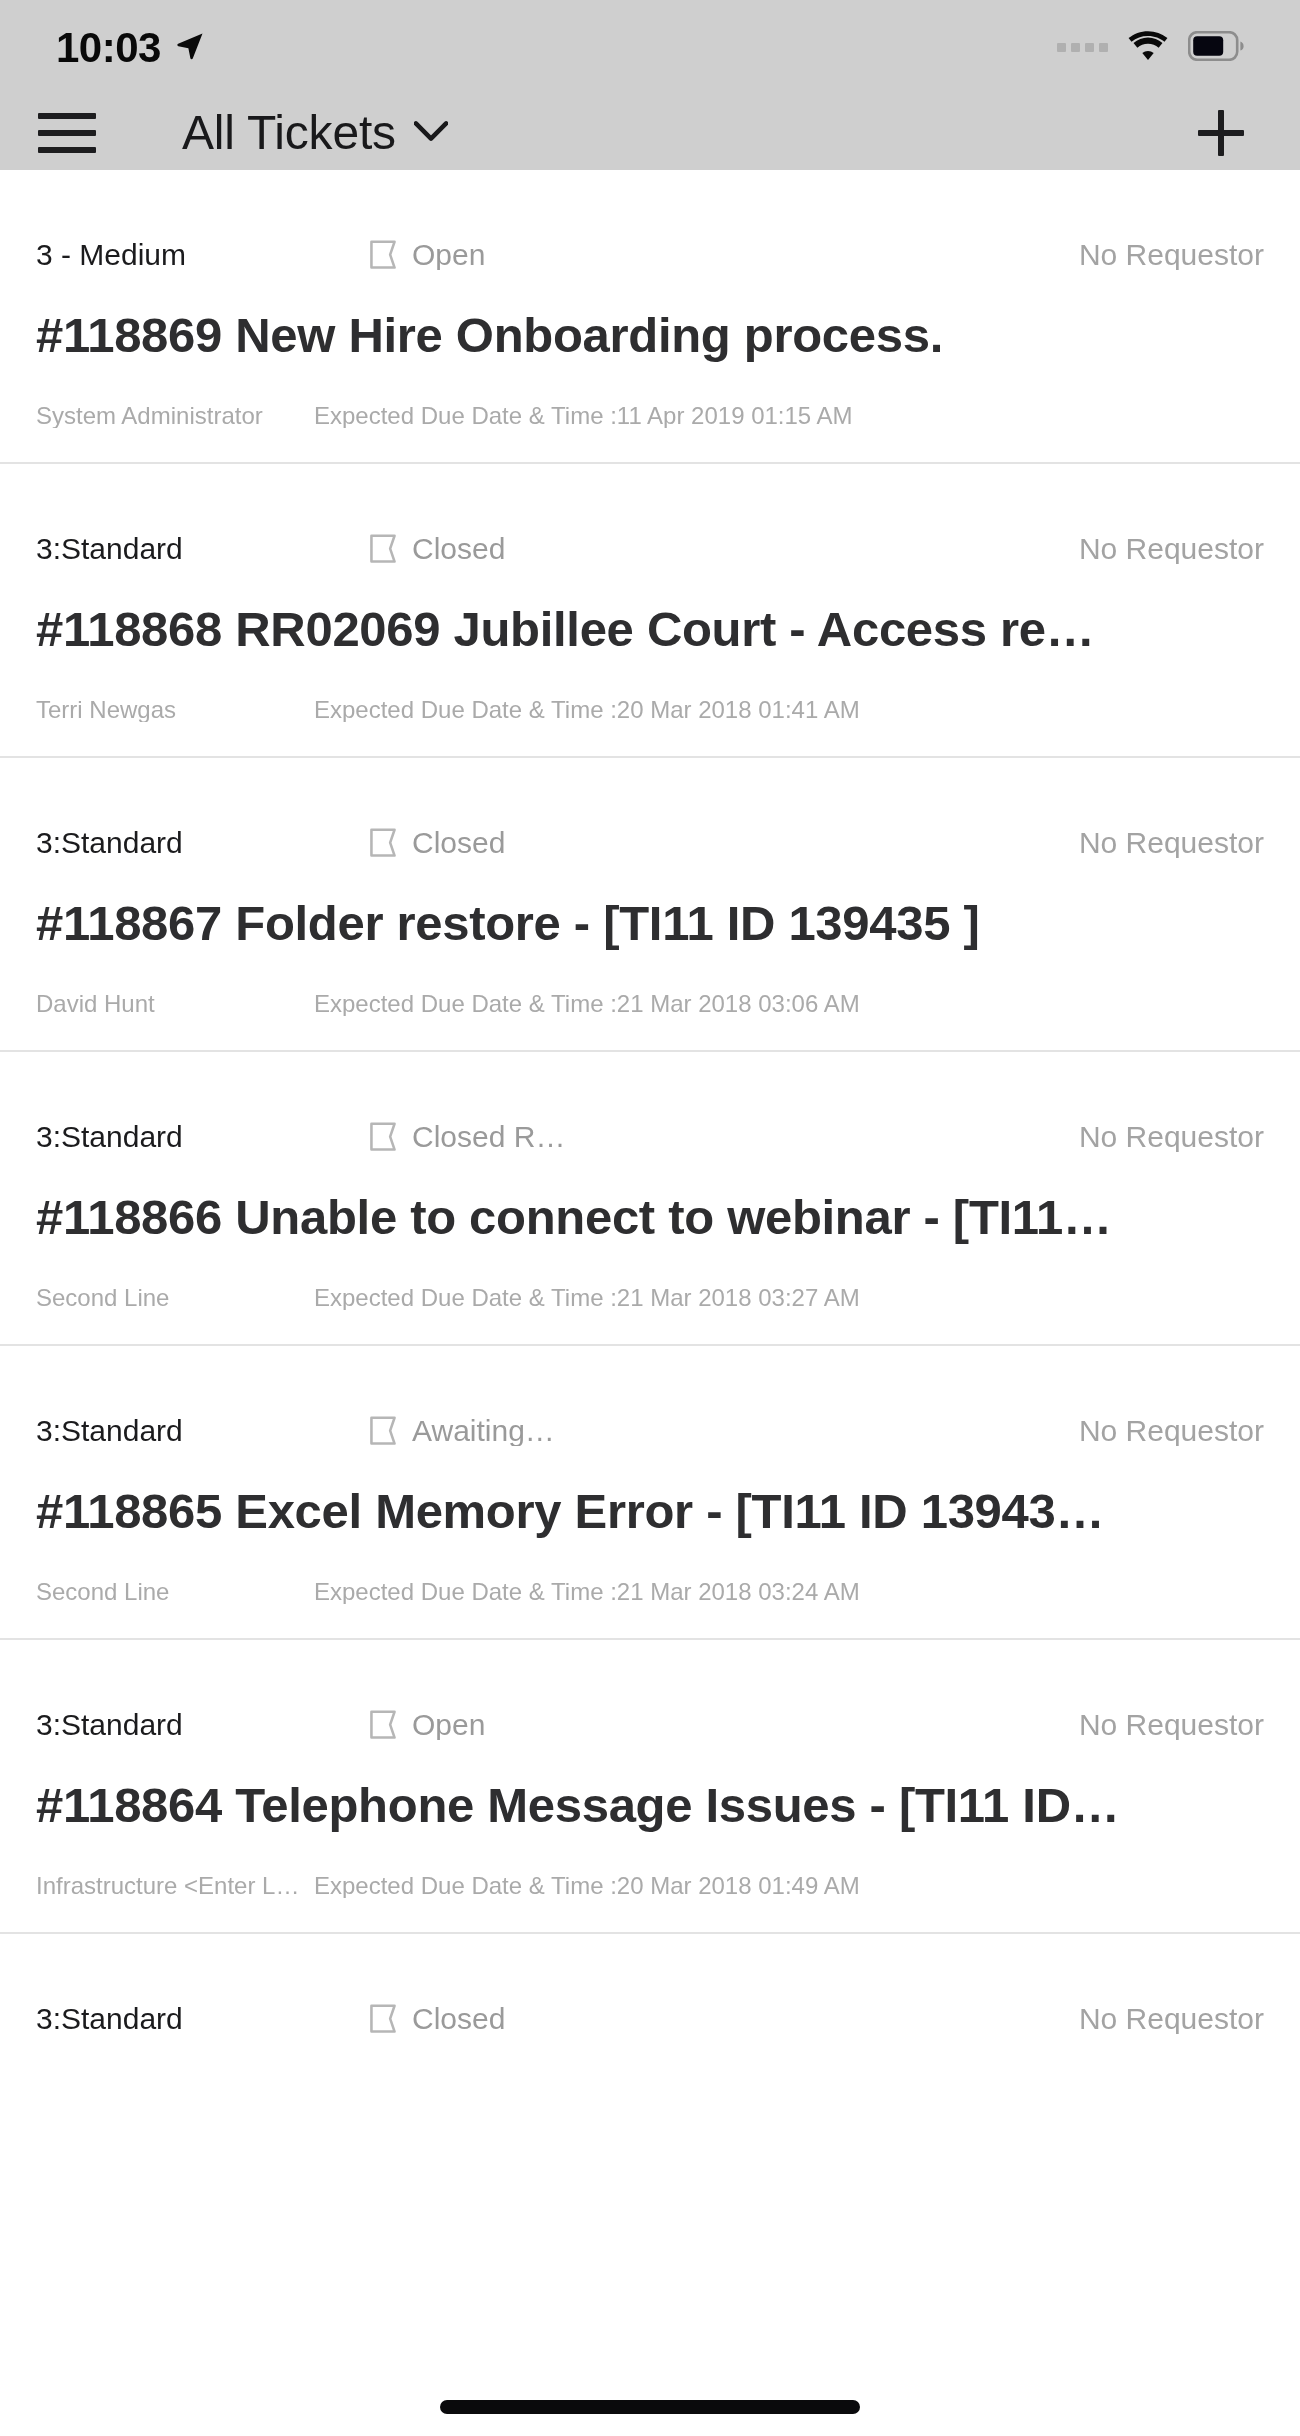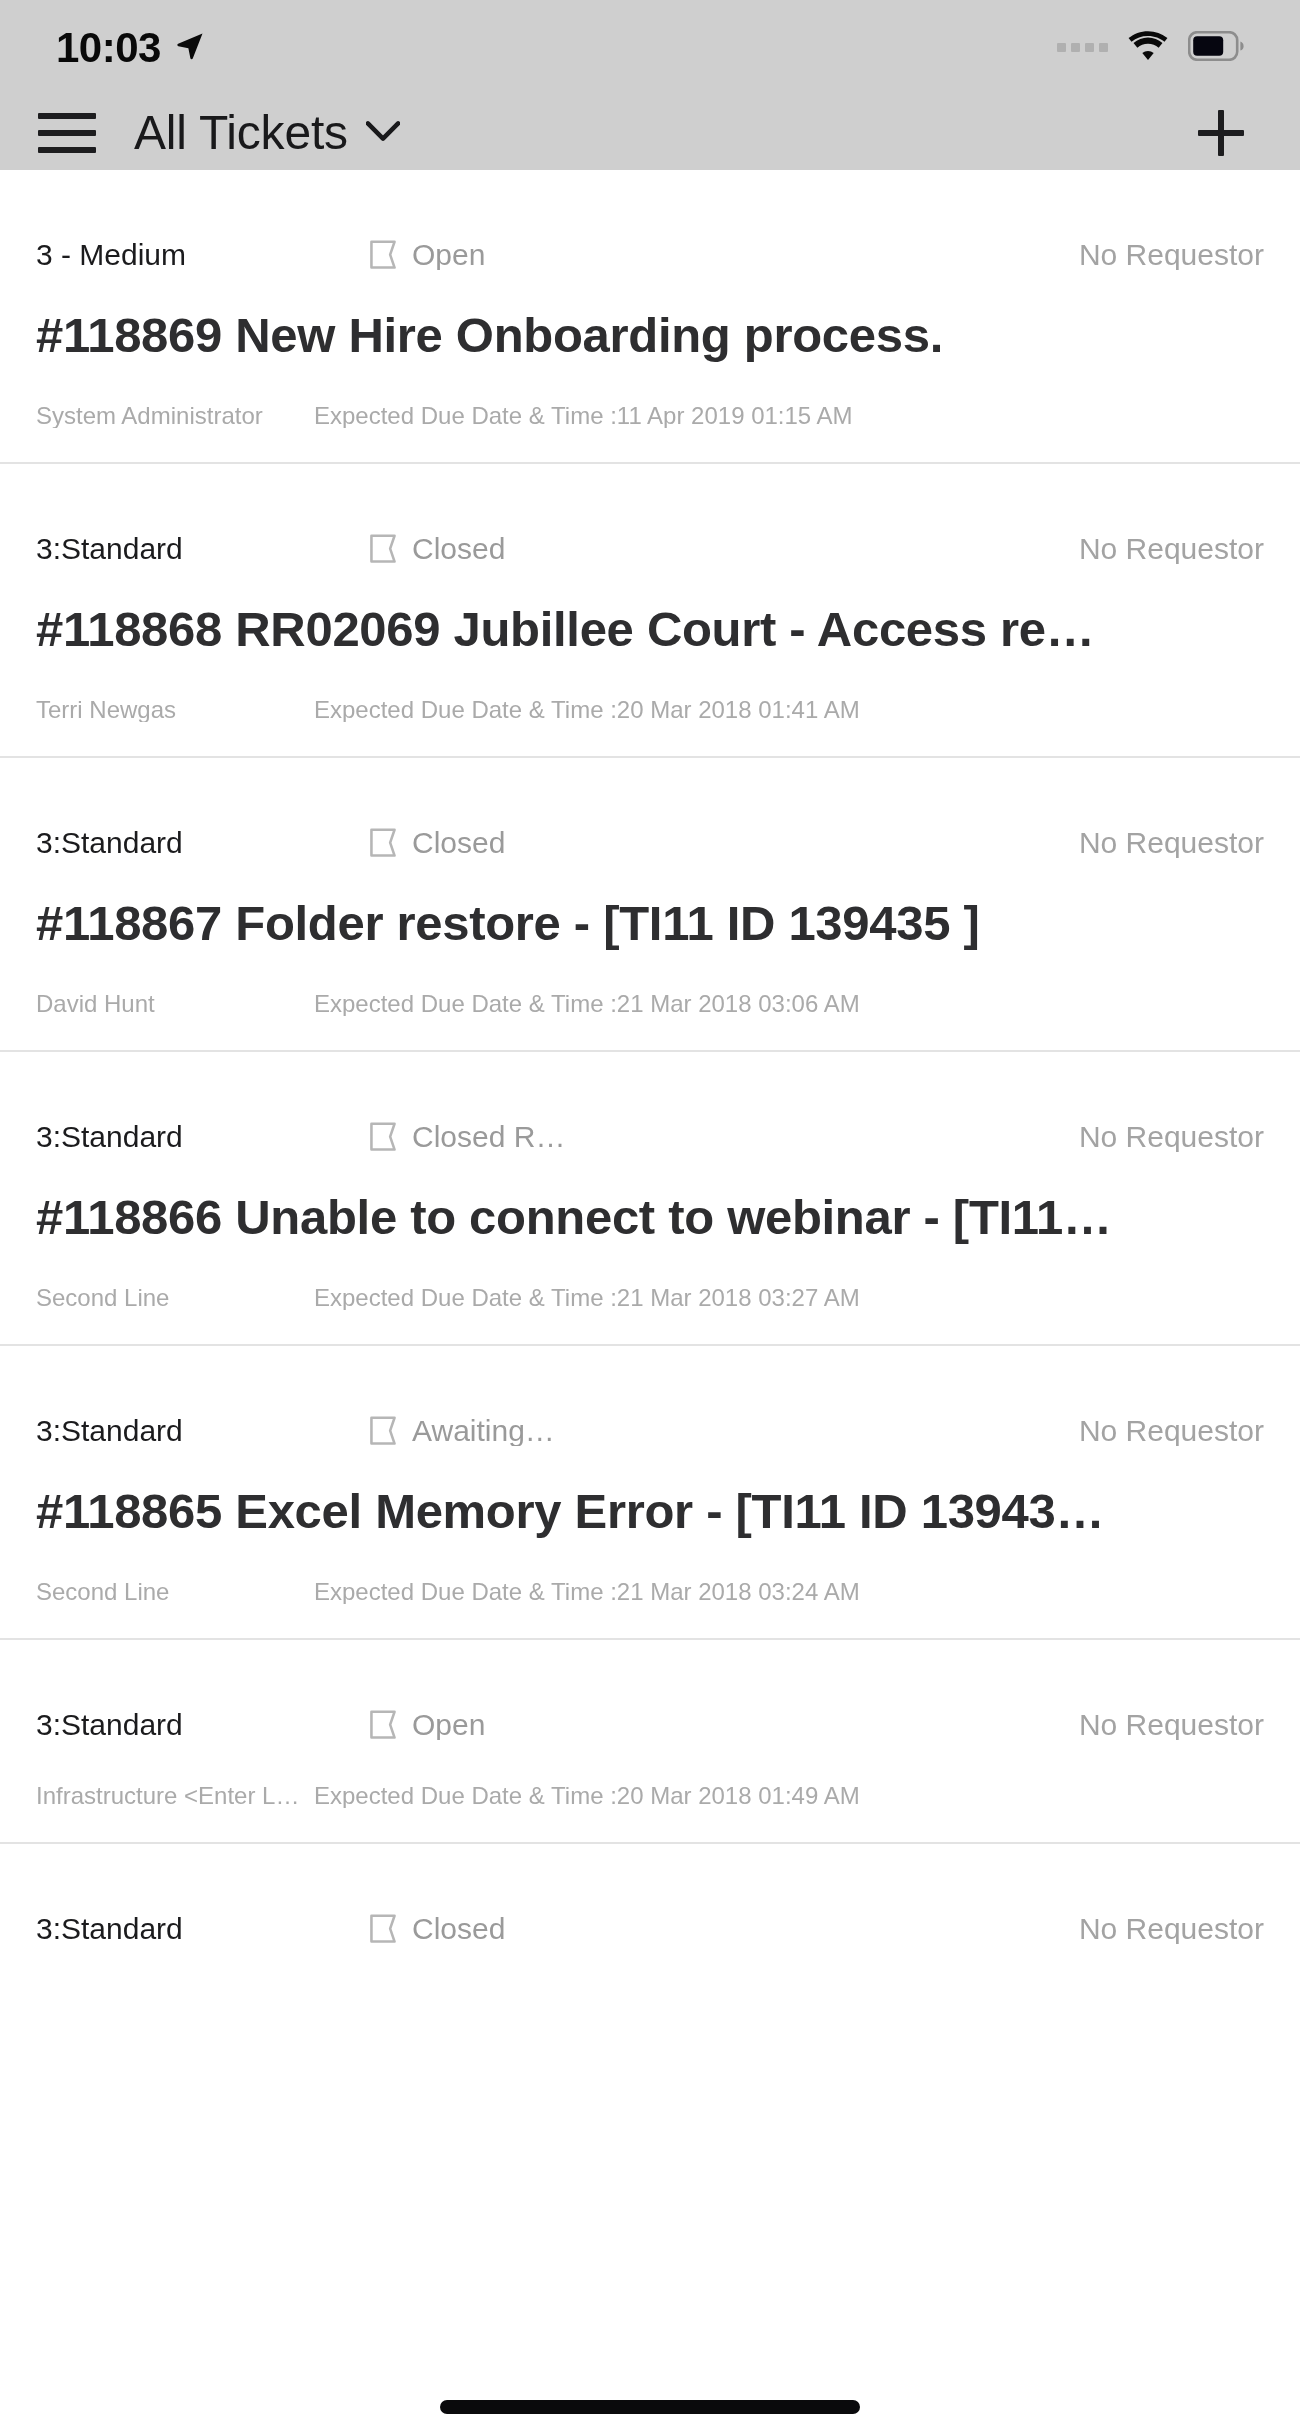--- a/index.html
+++ b/index.html
@@ -20,21 +20,21 @@
   .sb-left { display:flex; align-items:center; gap:14px; }
   .sb-time { font-size:42px; font-weight:600; color:#090909; letter-spacing:-0.5px; }
   .loc-icon { display:block; }
   .sb-right { display:flex; align-items:center; gap:18px; }
   .sig-dots { display:flex; align-items:flex-end; gap:5px; }
   .sig-dots i { display:block; width:9px; height:9px; background:#b0b0b0; border-radius:1px; }
 
   
   .navbar {
     height:75px; background:#cfcfcf; flex:none;
-    display:flex; align-items:center; padding:0 48px 0 38px;
+    display:flex; align-items:center; padding:0 48px 0 38px;gap:48px;
   }
   .hamburger { width:58px; height:46px; display:flex; flex-direction:column; justify-content:center; gap:11px; cursor:pointer; }
   .hamburger span { display:block; height:6px; background:#1d1d1f; border-radius:1px; }
   .nav-title-wrap { display:flex; align-items:center; gap:18px; margin-left:38px; cursor:pointer; }
   .nav-title { font-size:48px; font-weight:400; color:#19191b; letter-spacing:-0.2px; }
   .nav-spacer { flex:1; }
   .plus-btn { width:62px; height:62px; position:relative; cursor:pointer; }
   .plus-btn::before, .plus-btn::after {
     content:""; position:absolute; background:#1d1d1f; border-radius:1px;
   }
@@ -240,20 +240,21 @@
       <div class="meta-row">
         <span class="m-priority">3:Standard</span>
         <span class="m-status">
           <svg class="flag-icon" width="34" height="34" viewBox="0 0 20 20">
             <path d="M3.2 2.2h13.6l-2.6 7.6 2.6 7.6H3.2z" fill="none" stroke="#b6b6b6" stroke-width="1.5" stroke-linejoin="round"></path>
           </svg>
           <span class="stxt">Open</span>
         </span>
         <span class="m-req">No Requestor</span>
       </div>
+      <div class="t-title">#118864 Telephone Message Issues - [TI11 ID…</div>
       <div class="foot-row">
         <span class="f-assignee">Infrastructure &lt;Enter L…</span>
         <span class="f-due">Expected Due Date &amp; Time :20 Mar 2018 01:49 AM</span>
       </div>
     </div>
 
     <div class="ticket partial">
       <div class="meta-row">
         <span class="m-priority">3:Standard</span>
         <span class="m-status">

